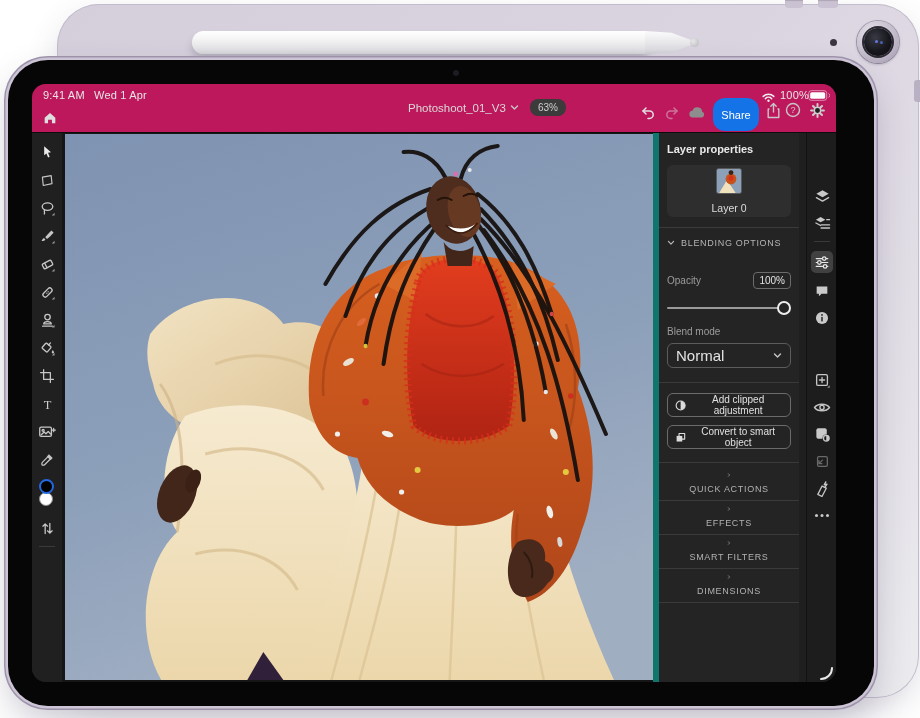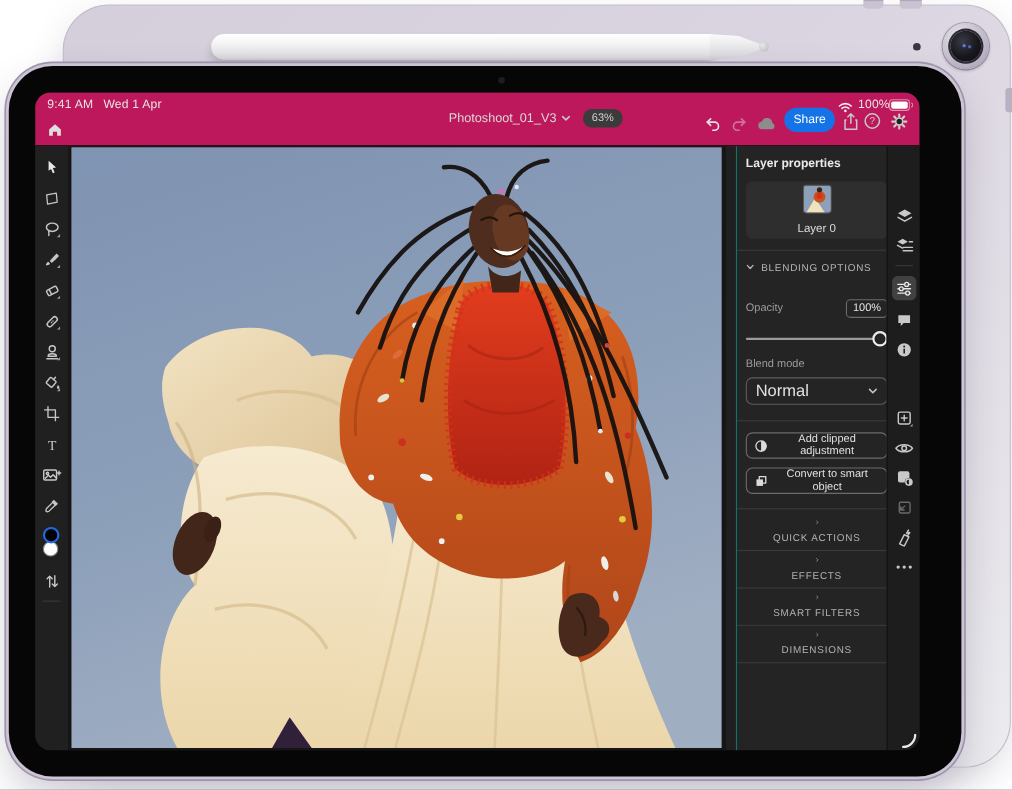--- a/index.html
+++ b/index.html
@@ -37,39 +37,39 @@
     background: #060607;
     box-shadow: 0 0 0 2.5px #cdc5d6, 0 0 0 4px #9c93ab, 0 16px 34px rgba(60,50,85,0.25); }
   .front-cam { left: 445px; top: 10px; width: 6px; height: 6px; border-radius: 50%; background: #1c1c22; }
   .screen { left: 24px; top: 24px; width: 804px; height: 598px; border-radius: 14px; background: #1f1f1f; overflow: hidden; }
 
   
   .topbar { left: 0; top: 0; width: 804px; height: 49px; background: #be185d; border-bottom: 1px solid #0c0c0c; }
   .status-text { color: #e6e6e6; font-size: 11px; letter-spacing: .2px; }
   .doc-title { color: #d9d9d9; font-size: 11.5px; }
   .zoom-badge { background: #3b3b3b; color: #cfcfcf; font-size: 10px; border-radius: 8px; padding: 3px 8px; }
-  .share-btn { background: #1473e6; color: #ffffff; font-size: 11px; border-radius: 12px; width: 46px; height: 22px;
+  .share-btn { background: #1473e6; color: #ffffff; font-size: 11px; border-radius: 12px; width: 46px; height: 33px;
     display: flex; align-items: center; justify-content: center; }
   .icon-btn { display: flex; align-items: center; justify-content: center; }
 
   
   .toolstrip { left: 0; top: 49px; width: 30px; height: 549px; background: #202020;
     display: flex; flex-direction: column; align-items: center; padding-top: 9px; gap: 8px; }
   .tool { width: 20px; height: 20px; display: flex; align-items: center; justify-content: center; position: relative; }
   .chip-stack { width: 20px; height: 32px; position: relative; }
   .chip-fg { width: 15px; height: 15px; border-radius: 50%; background: #000; border: 2px solid #2268e0; left: 2px; top: 1px; }
   .chip-bg { width: 14px; height: 14px; border-radius: 50%; background: #fff; border: 1px solid #8a8a8a; left: 2px; top: 14px; }
   .tool-div { width: 16px; height: 1px; background: #3a3a3a; }
 
   
   .canvas-area { left: 30px; top: 49px; width: 598px; height: 549px; background: #161616; }
   .photo { left: 3px; top: 1px; width: 591px; height: 546px; background: #8b9db6; overflow: hidden; }
 
   
-  .props { left: 637px; top: 49px; width: 146px; height: 549px; background: #242424; border-left: 1px solid #0f766e; padding: 8px 8px 0 8px; }
+  .props { left: 621px; top: 49px; width: 146px; height: 549px; background: #242424; border-left: 6px solid #0f766e; padding: 8px 8px 0 8px; }
   .props h1 { color: #e9e9e9; font-size: 11px; font-weight: bold; margin: 2px 0 10px 0; }
   .layer-row { display: flex; align-items: center; gap: 8px; background: #2e2e2e; border-radius: 6px; padding: 3px 4px; flex-direction: column; }
   .layer-thumb { width: 26px; height: 26px; border-radius: 3px; border: 1px solid #5a5a5a; overflow: hidden; background: #8da0ba; }
   .layer-name { color: #dcdcdc; font-size: 10.5px; }
   .pdiv { height: 1px; background: #3a3a3a; margin: 10px -8px; }
   .sect-head { display: flex; align-items: center; gap: 6px; color: #b5b5b5; font-size: 9px; letter-spacing: .7px; }
   .field-label { color: #9c9c9c; font-size: 10px; }
   .opacity-row { display: flex; align-items: center; justify-content: space-between; margin-top: 24px; }
   .opacity-box { border: 1px solid #6b6b6b; border-radius: 4px; color: #e3e3e3; font-size: 10px; padding: 2px 5px; }
   .slider { margin-top: 12px; position: relative; height: 14px; }

